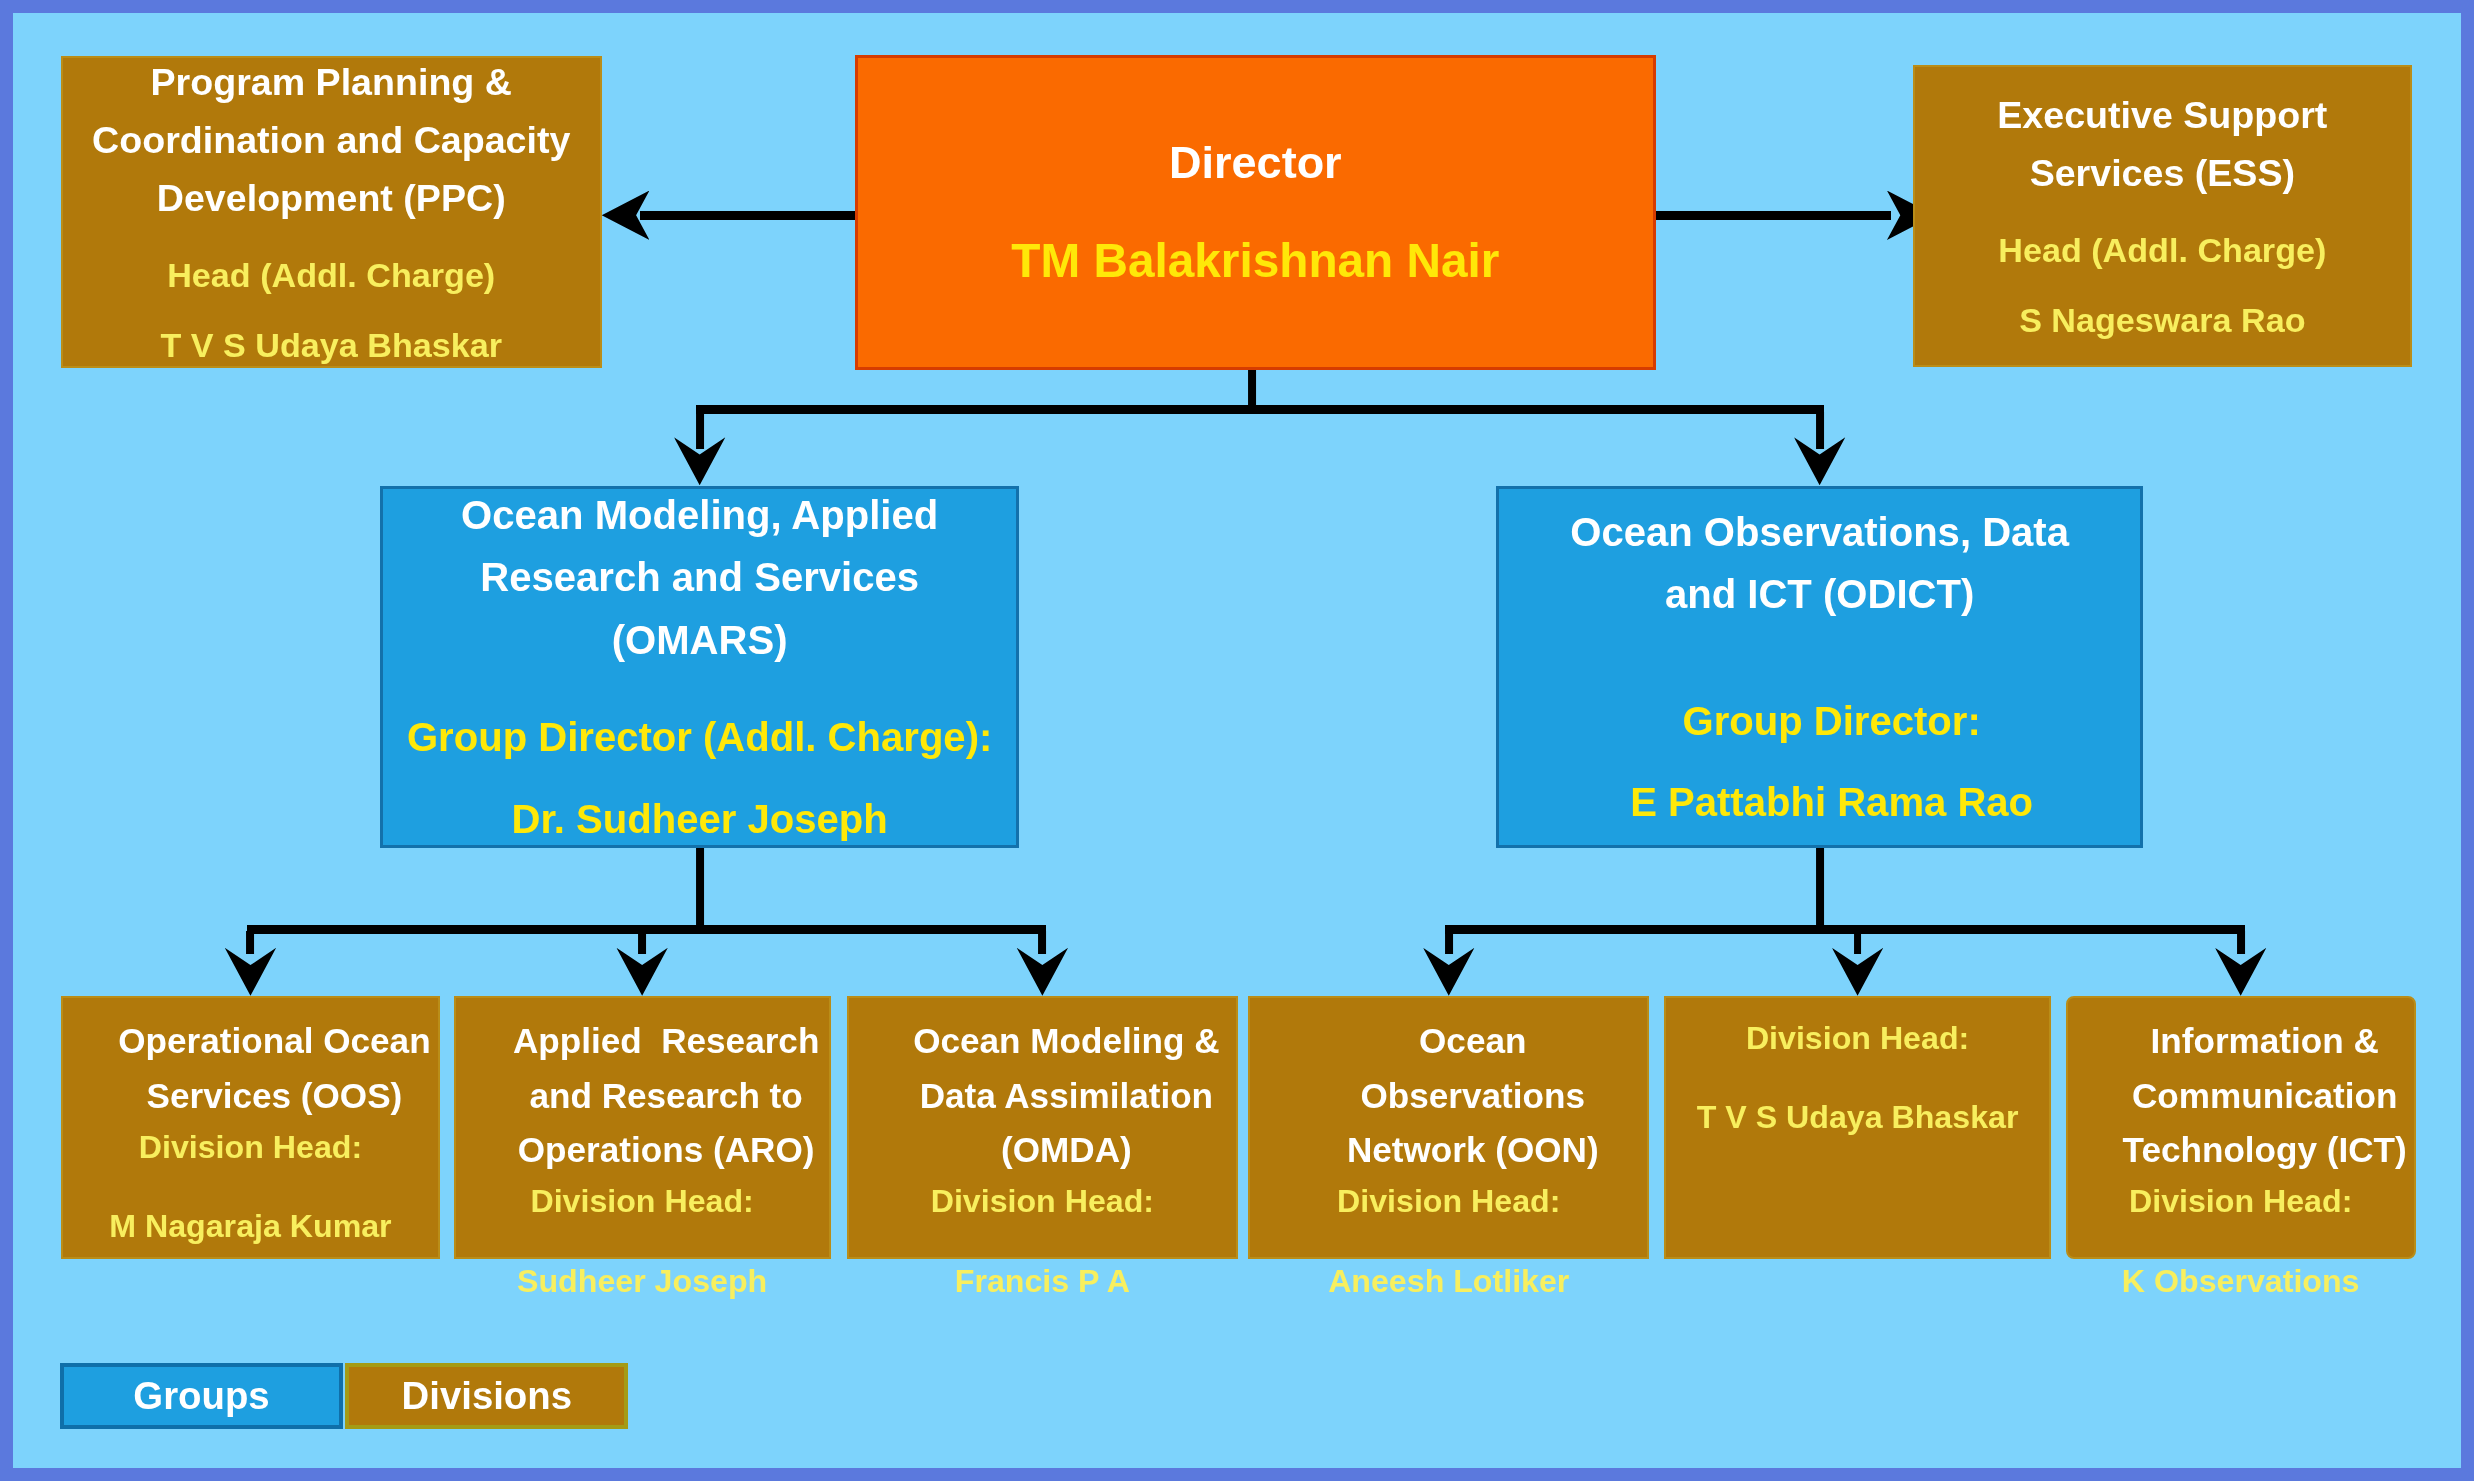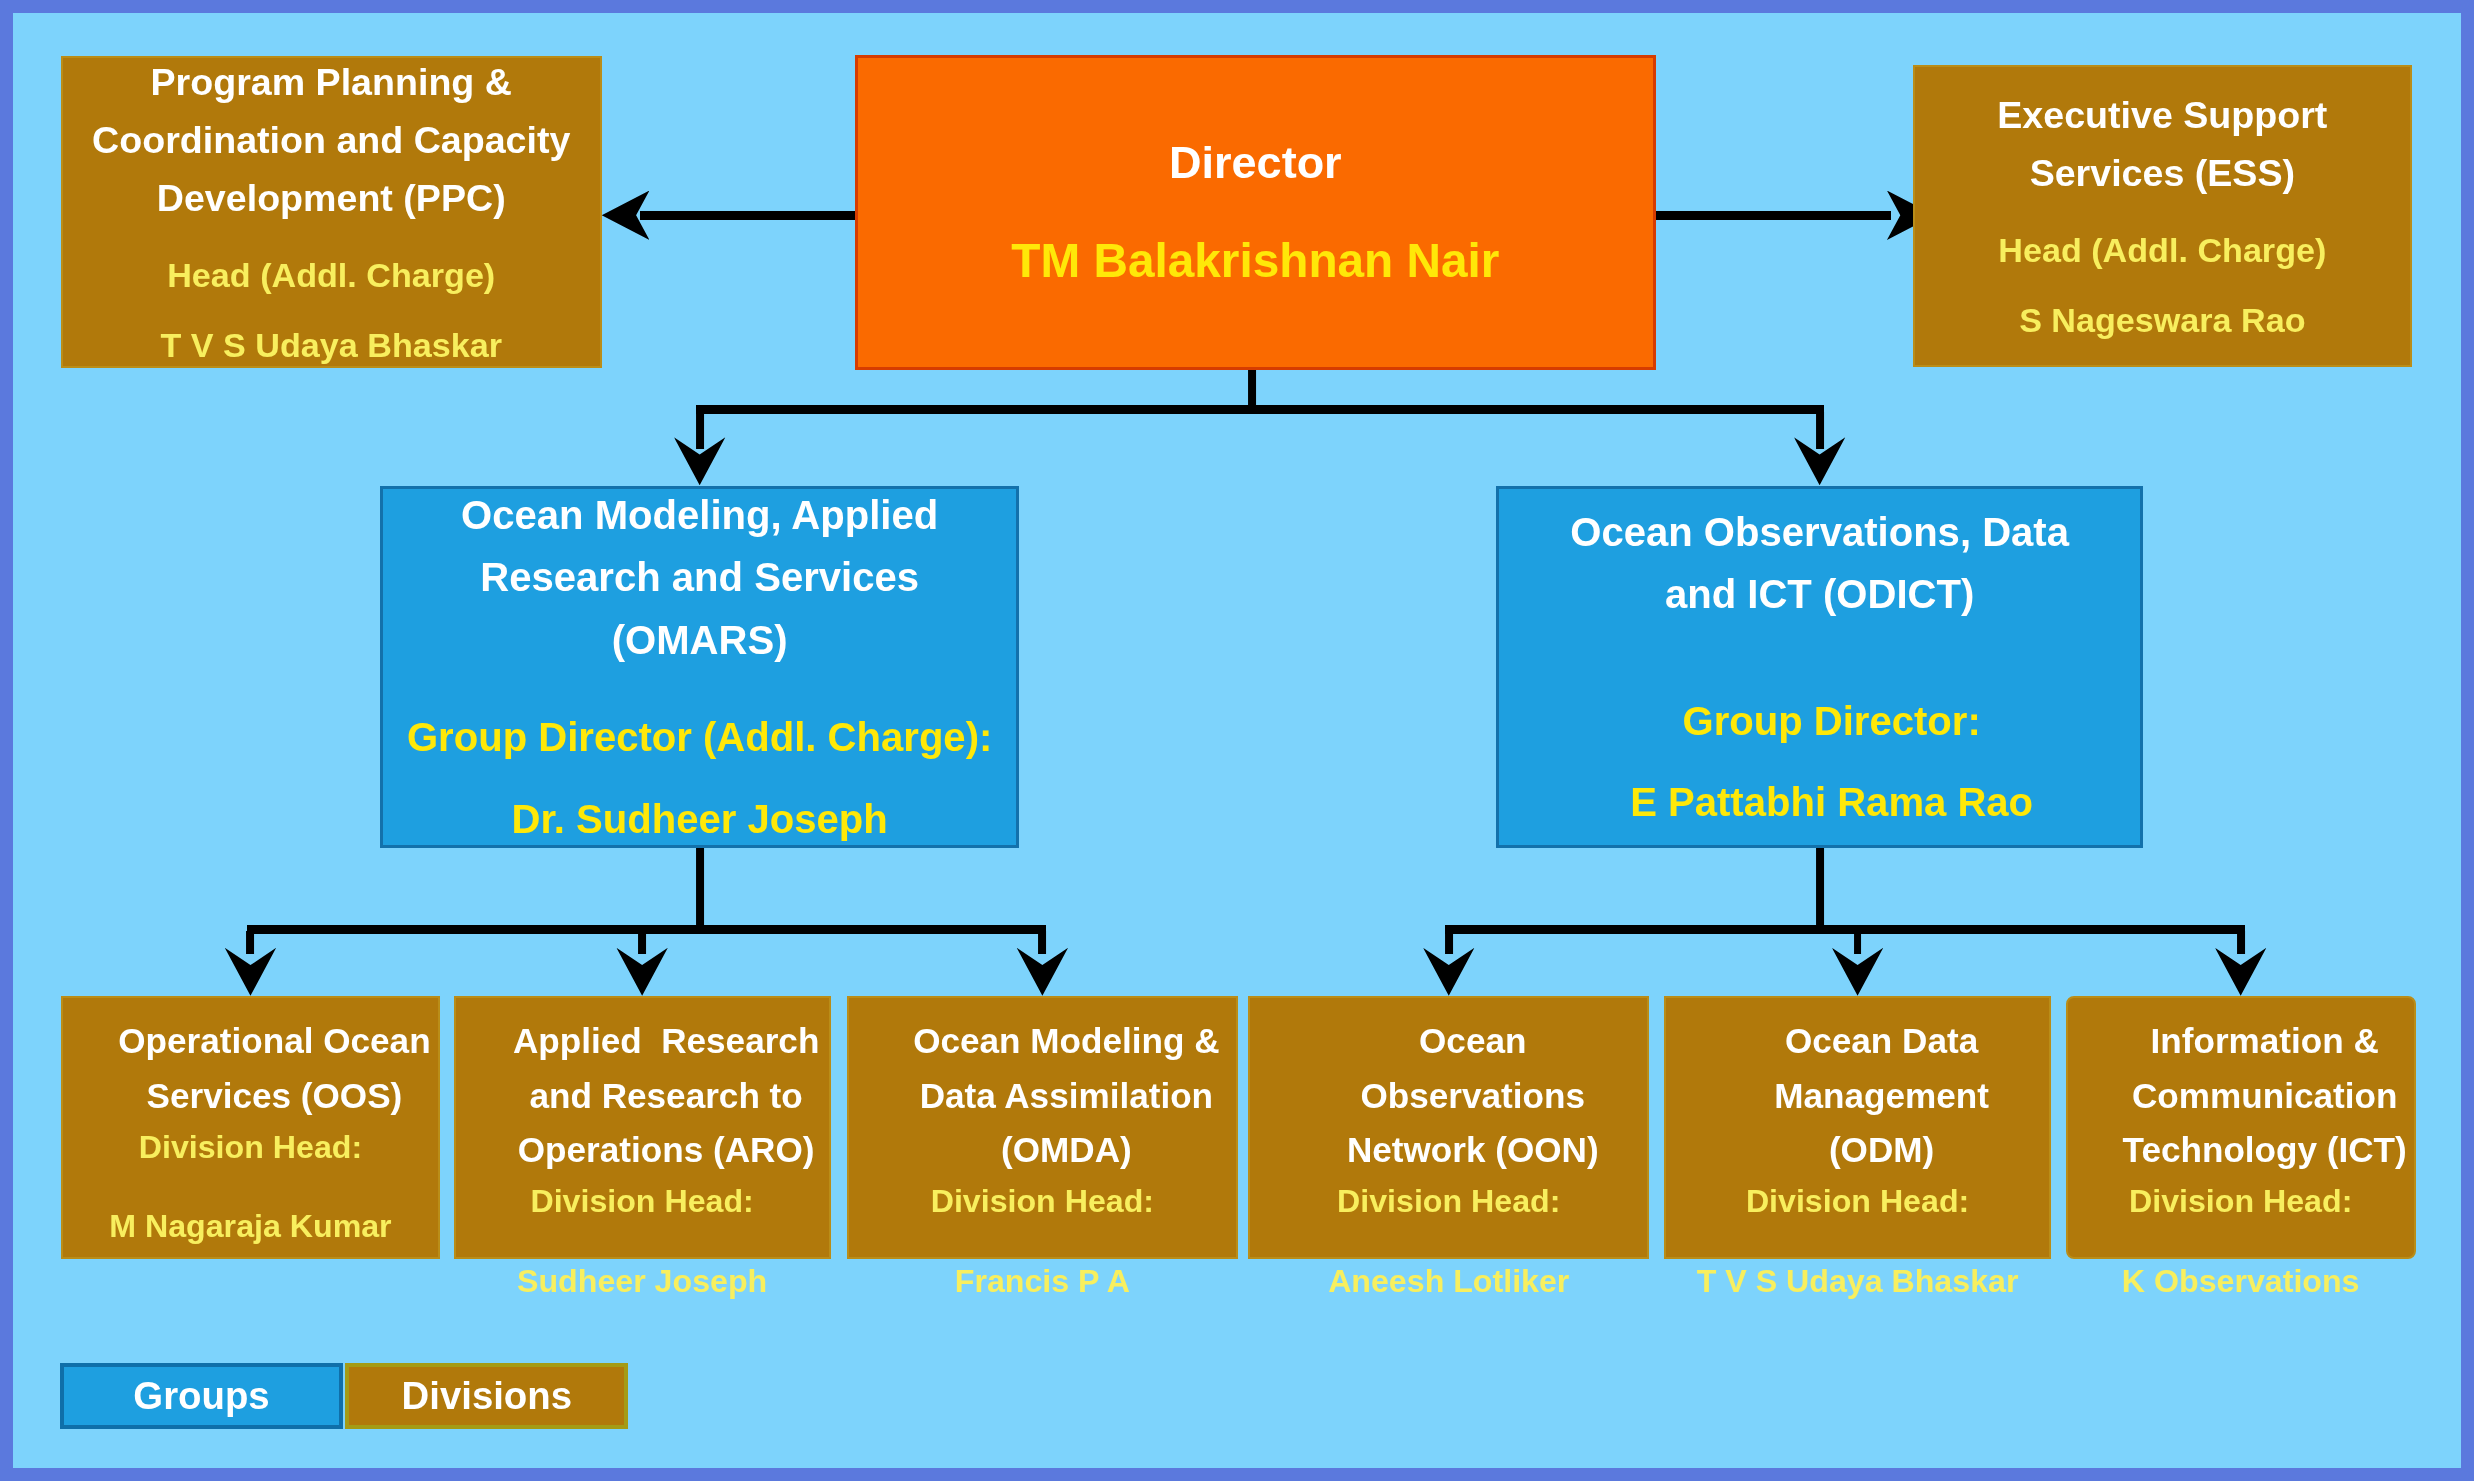--- a/index.html
+++ b/index.html
@@ -195,23 +195,20 @@
       <div class="title">Ocean
 Observations
 Network (OON)</div>
       <div class="sub pale">
         <div>Division Head:</div>
         <div>Aneesh Lotliker</div>
       </div>
     </div>
 
     <div class="node gold division odm">
-      <div class="title">Ocean Data
-Management
-(ODM)</div>
       <div class="sub pale">
         <div>Division Head:</div>
         <div>T V S Udaya Bhaskar</div>
       </div>
     </div>
 
     <div class="node gold division ict">
       <div class="title">Information &amp;
 Communication
 Technology (ICT)</div>

